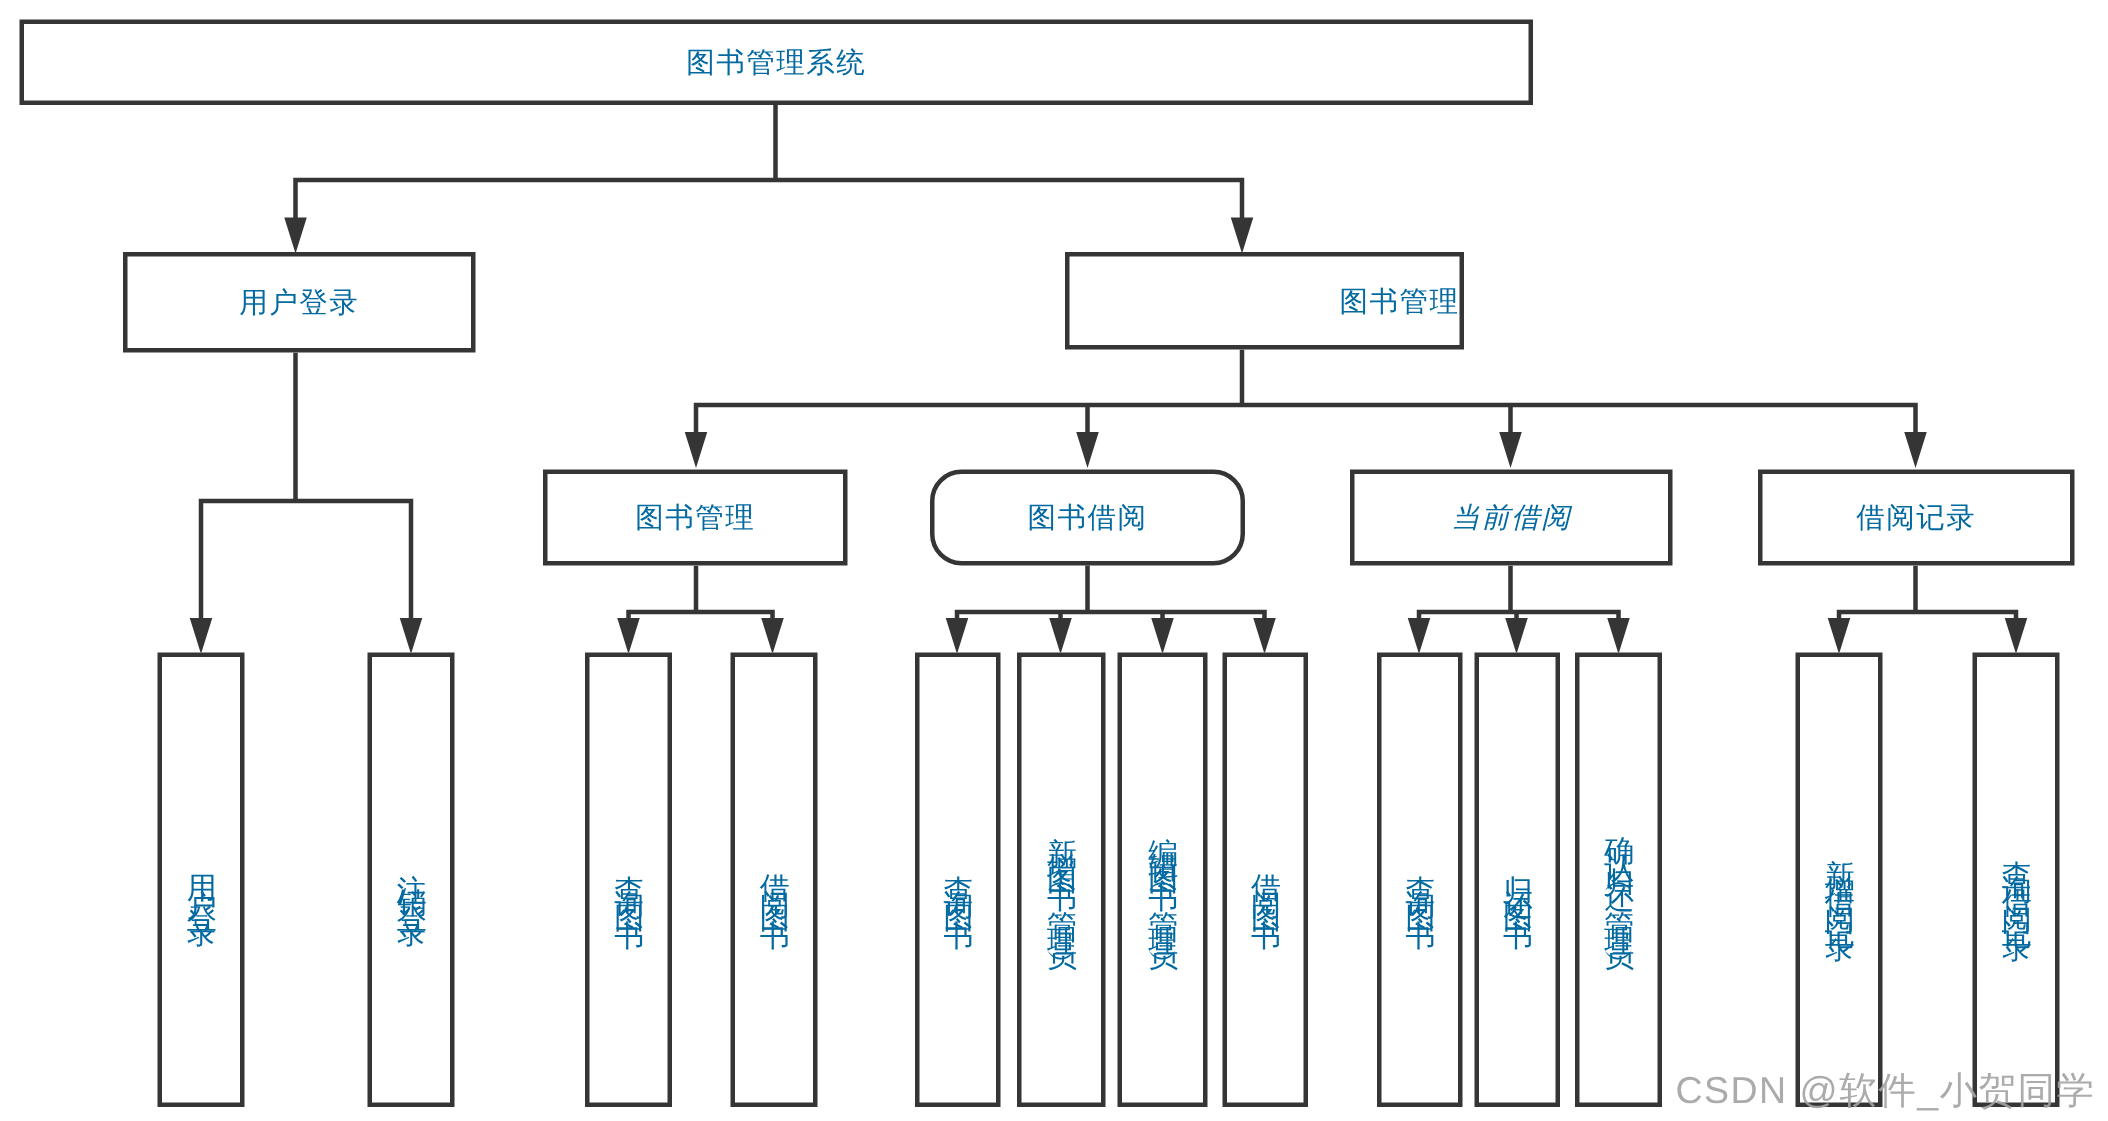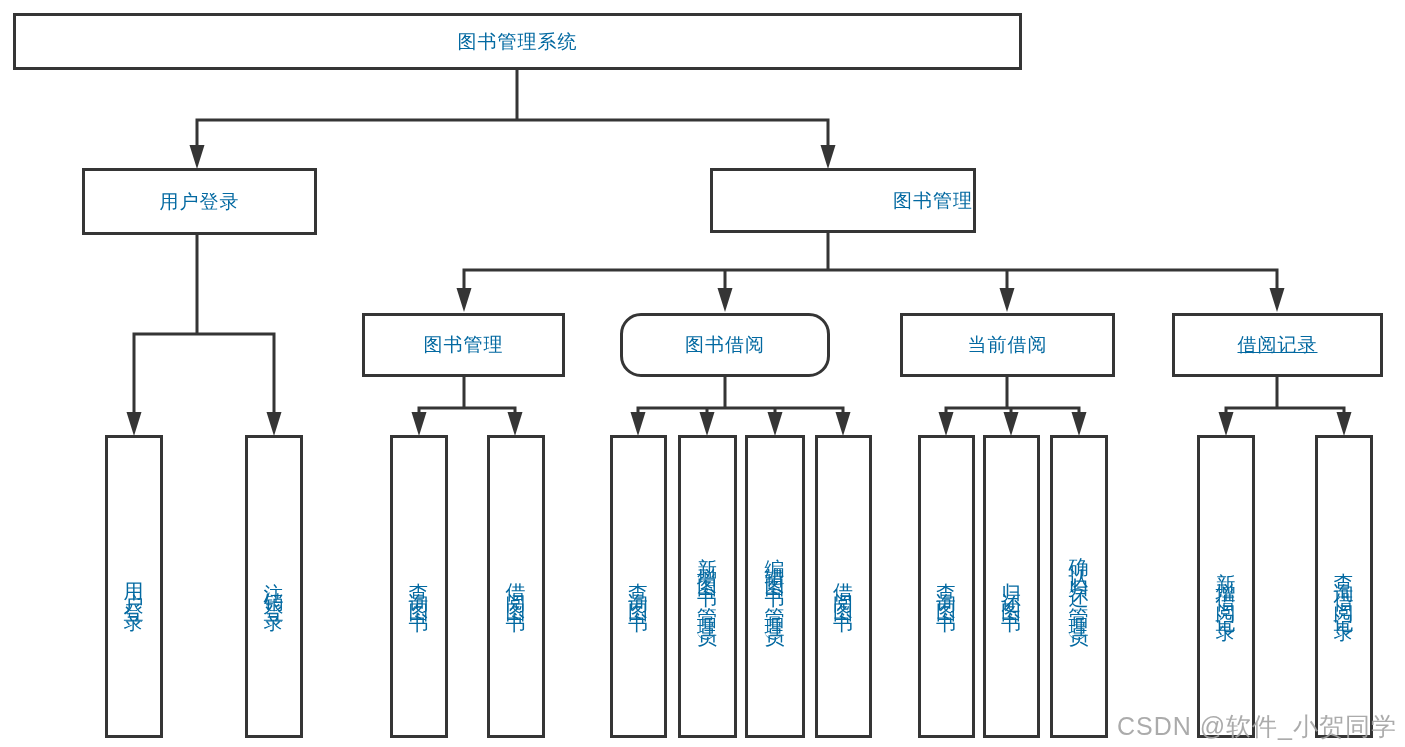--- a/index.html
+++ b/index.html
@@ -113,24 +113,24 @@
   <div class="node node-h" style="left:710px; top:168px; width:266px; height:65px;justify-content:flex-end;">
     <span>图书管理</span>
   </div>
 
   <div class="node node-h" style="left:362px; top:313px; width:203px; height:64px;">
     <span>图书管理</span>
   </div>
   <div class="node node-h" style="left:620px; top:313px; width:210px; height:64px;border-radius:21px;">
     <span>图书借阅</span>
   </div>
-  <div class="node node-h" style="left:900px; top:313px; width:215px; height:64px;">
+  <div class="node node-h" style="left:900px; top:313px; width:215px; height:64px;font-style:italic;">
     <span>当前借阅</span>
   </div>
-  <div class="node node-h" style="left:1172px; top:313px; width:211px; height:64px;text-decoration:underline;">
+  <div class="node node-h" style="left:1172px; top:313px; width:211px; height:64px;">
     <span>借阅记录</span>
   </div>
 
   <div class="node node-v" style="left:105px; top:435px; width:58px; height:303px;">
     <span class="vtext">用户登录</span>
   </div>
   <div class="node node-v" style="left:245px; top:435px; width:58px; height:303px;">
     <span class="vtext">注销登录</span>
   </div>
 

